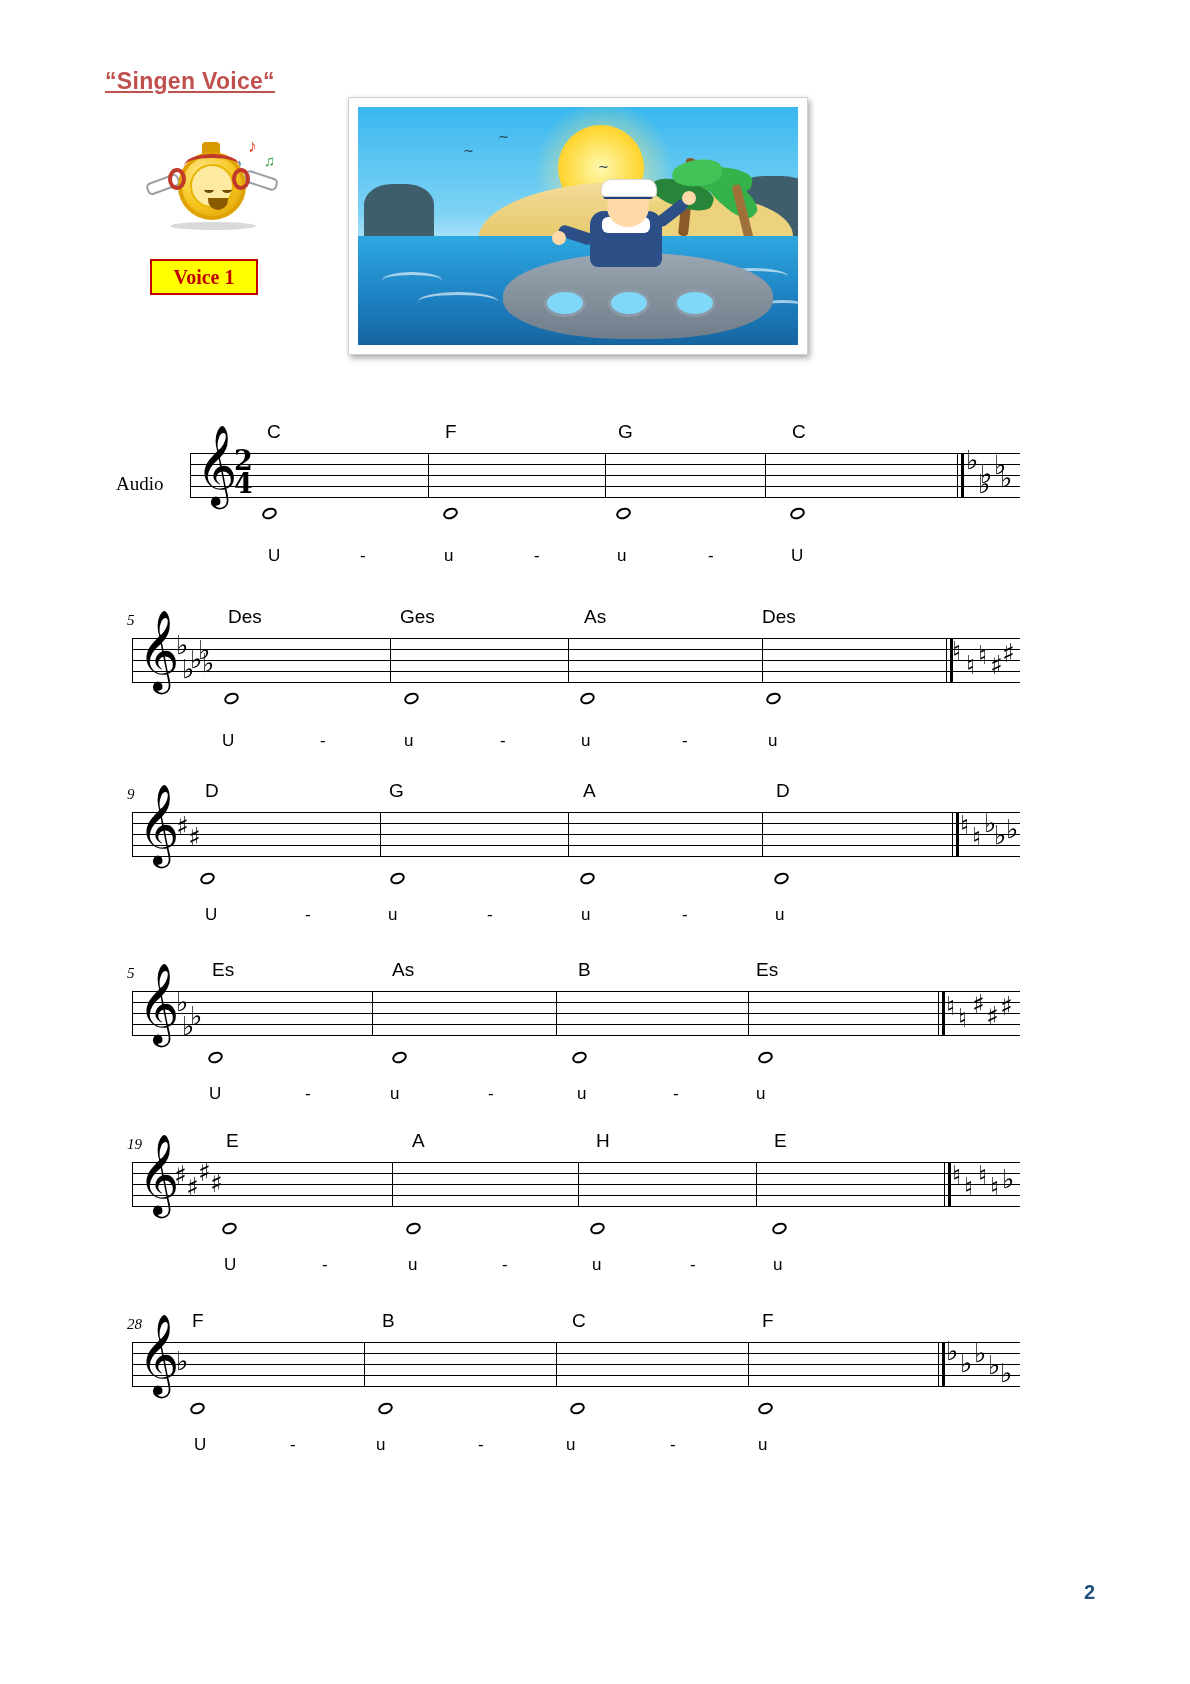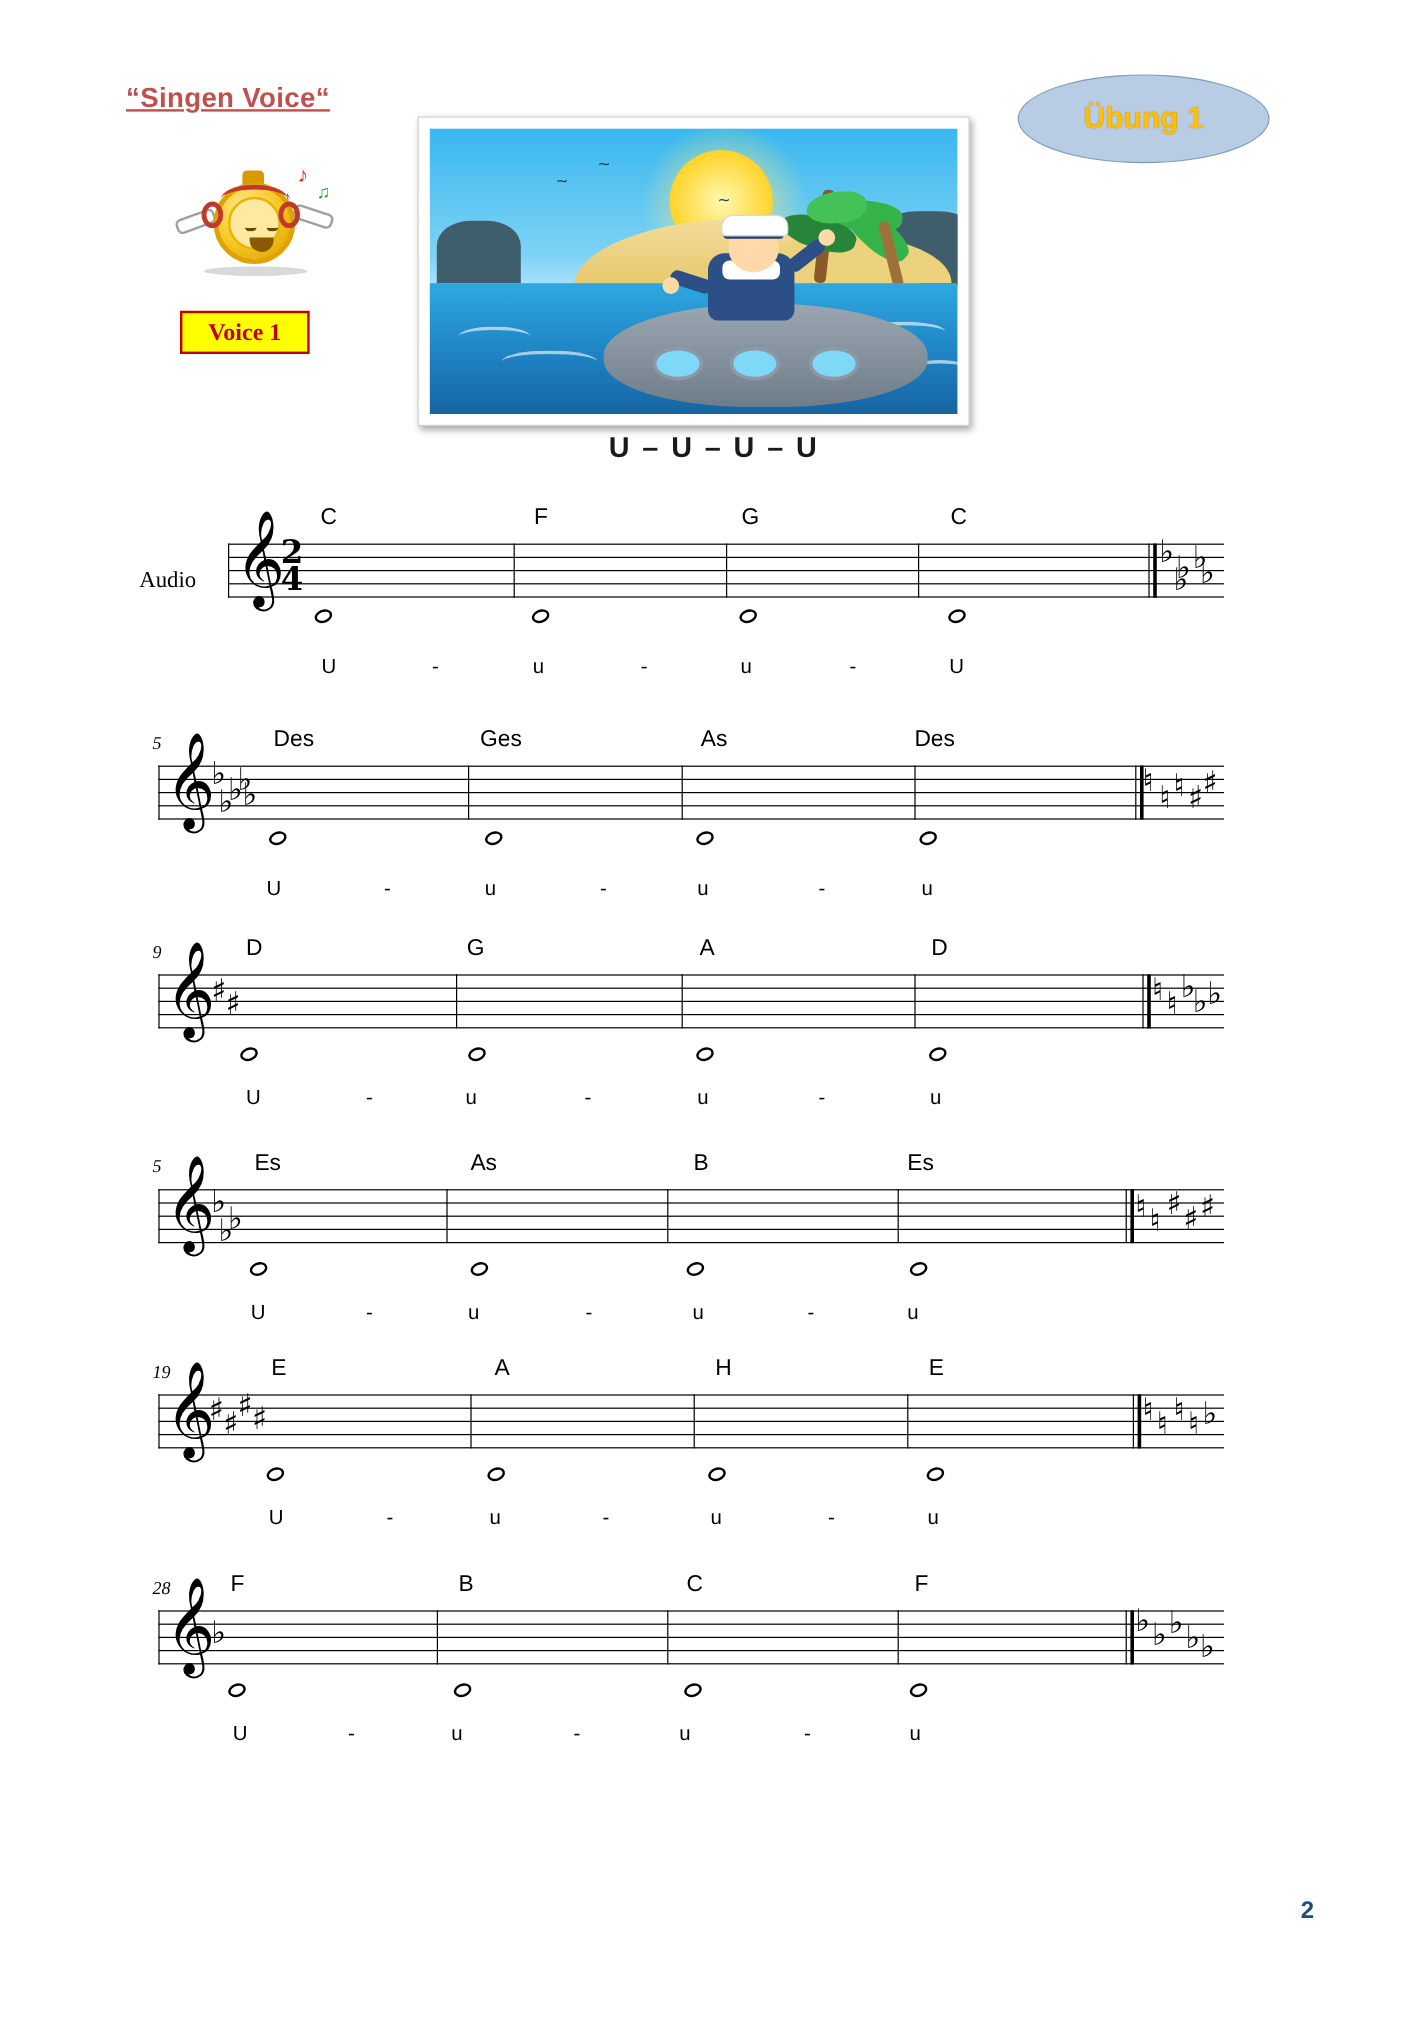--- a/index.html
+++ b/index.html
@@ -158,23 +158,20 @@
   .pagenum{position:absolute;right:95px;bottom:80px;font-size:20px;font-weight:bold;color:#1F4E79;
            font-family:"Liberation Sans", sans-serif;}
 </style>
 </head>
 <body>
 
 <div class="page">
 
   <div class="title">“Singen Voice“</div>
 
-  <div class="badge">
-    <span>Übung 1</span>
-  </div>
 
   <div class="stopwatch">
     <div class="note n1">♪</div>
     <div class="note n2">♫</div>
     <div class="note n3">♪</div>
     <div class="sw-arm l"></div>
     <div class="sw-arm r"></div>
     <div class="sw-top"></div>
     <div class="sw-body">
       <div class="sw-face">
@@ -249,21 +246,20 @@
       <div class="sailor-hand sh-l"></div>
       <div class="sailor-hand sh-r"></div>
       <div class="sailor-body"></div>
       <div class="sailor-collar"></div>
       <div class="sailor-head"></div>
       <div class="sailor-hat-band"></div>
       <div class="sailor-hat"></div>
     </div>
   </div>
 
-  <div class="uline">U – U – U – U</div>
 
   <div class="system" style="top:443px;">
     <div class="voice-label" style="left:116px;top:30px;">Audio</div>
     <div class="staff" style="top:10px;">
       <div class="line" style="left:190px;width:830px;top:0px;"></div>
       <div class="line" style="left:190px;width:830px;top:11px;"></div>
       <div class="line" style="left:190px;width:830px;top:22px;"></div>
       <div class="line" style="left:190px;width:830px;top:33px;"></div>
       <div class="line" style="left:190px;width:830px;top:44px;"></div>
       <div class="barline" style="left:190px;height:45px;top:0;"></div>

